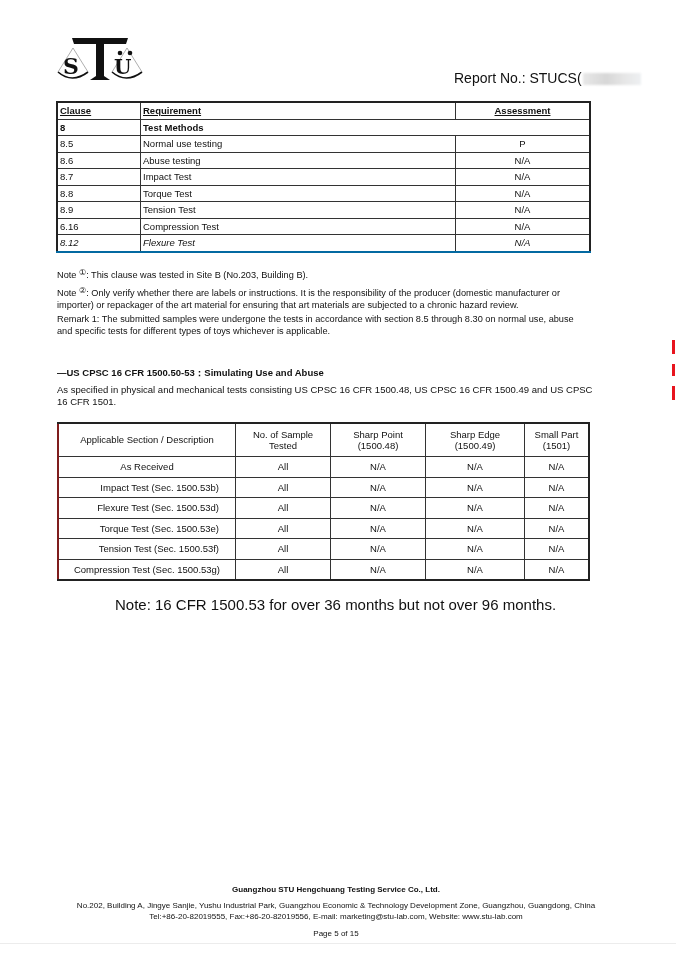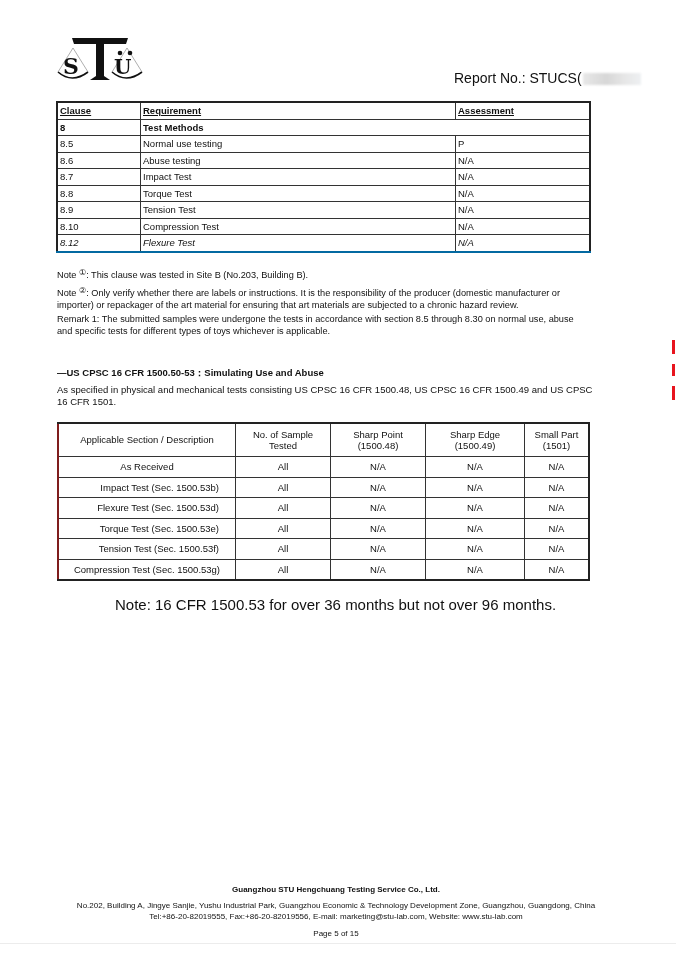--- a/index.html
+++ b/index.html
@@ -15,21 +15,21 @@
       filter: blur(1px); margin-left: 1px;
     }
     table { border-collapse: collapse; position: absolute; }
     .t1 { left: 56px; top: 101px; width: 535px; }
     .t1 td { border: 1px solid #333; height: 15.5px; padding: 0 2px; font-size: 9.5px; line-height: 15px; }
     .t1 tr:first-child td { border-top: 2px solid #222; }
     .t1 tr:last-child td { border-bottom: 2px solid #0369a1; font-style: italic; }
     .t1 td:first-child { border-left: 2px solid #222; width: 78px; }
     .t1 td:last-child { border-right: 2px solid #222; }
     .t1 .req { width: 310px; }
-    .t1 .ass { }
+    .t1 .ass { text-align: center; }
     .u { text-decoration: underline; font-weight: bold; }
     .b { font-weight: bold; }
     .notes { position: absolute; left: 57px; top: 267px; width: 530px; font-size: 9.2px; line-height: 12.5px; }
     .notes p { margin: 0 0 3px 0; }
     .circ { font-size: 8px; vertical-align: 3px; }
     .section-title { position: absolute; left: 57px; top: 367px; font-size: 9.5px; font-weight: bold; }
     .section-desc { position: absolute; left: 57px; top: 384px; width: 540px; font-size: 9.5px; line-height: 12px; }
     .t2 { left: 57px; top: 422px; width: 533px; }
     .t2 td { border: 1px solid #333; text-align: center; height: 19.5px; font-size: 9.5px; line-height: 11.5px; padding: 0 2px; }
     .t2 tr.head td { height: 32px; }
@@ -104,21 +104,21 @@
     <td>8.8</td>
     <td>Torque Test</td>
     <td class="ass">N/A</td>
   </tr>
   <tr>
     <td>8.9</td>
     <td>Tension Test</td>
     <td class="ass">N/A</td>
   </tr>
   <tr>
-    <td>8.10</td>
+    <td>6.16</td>
     <td>Compression Test</td>
     <td class="ass">N/A</td>
   </tr>
   <tr>
     <td>8.12</td>
     <td>Flexure Test</td>
     <td class="ass">N/A</td>
   </tr>
 </tbody>
   </table>

